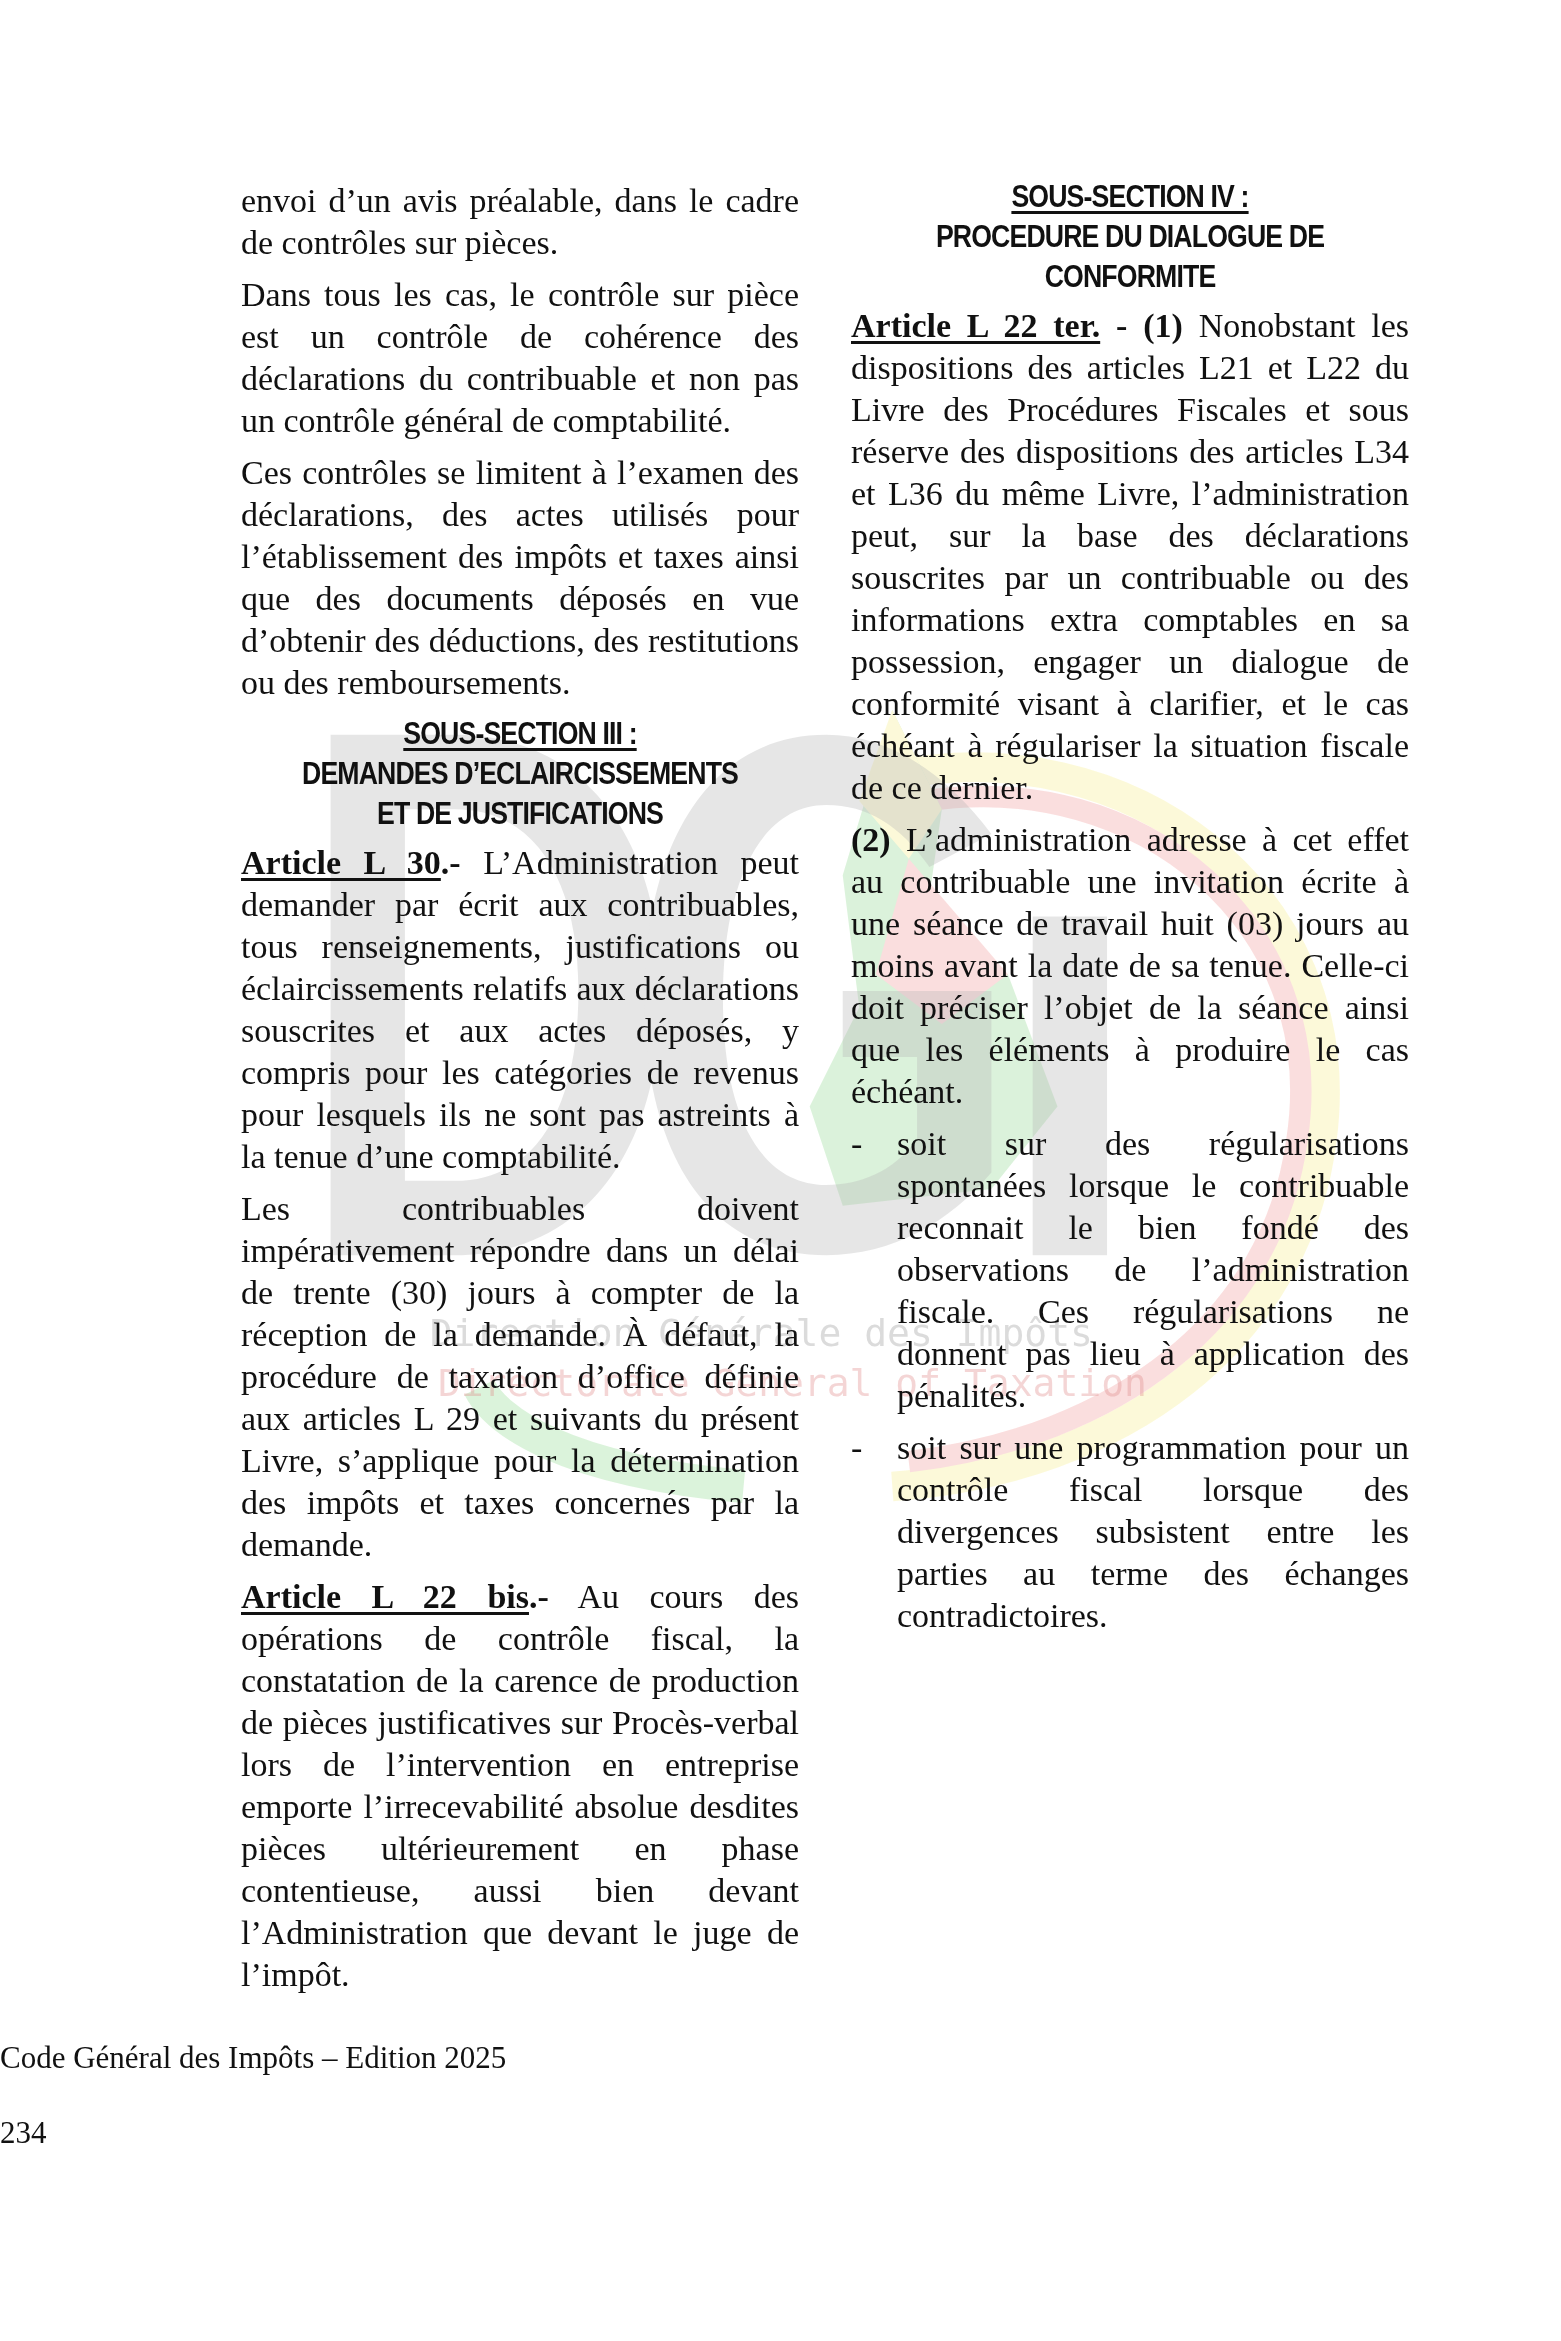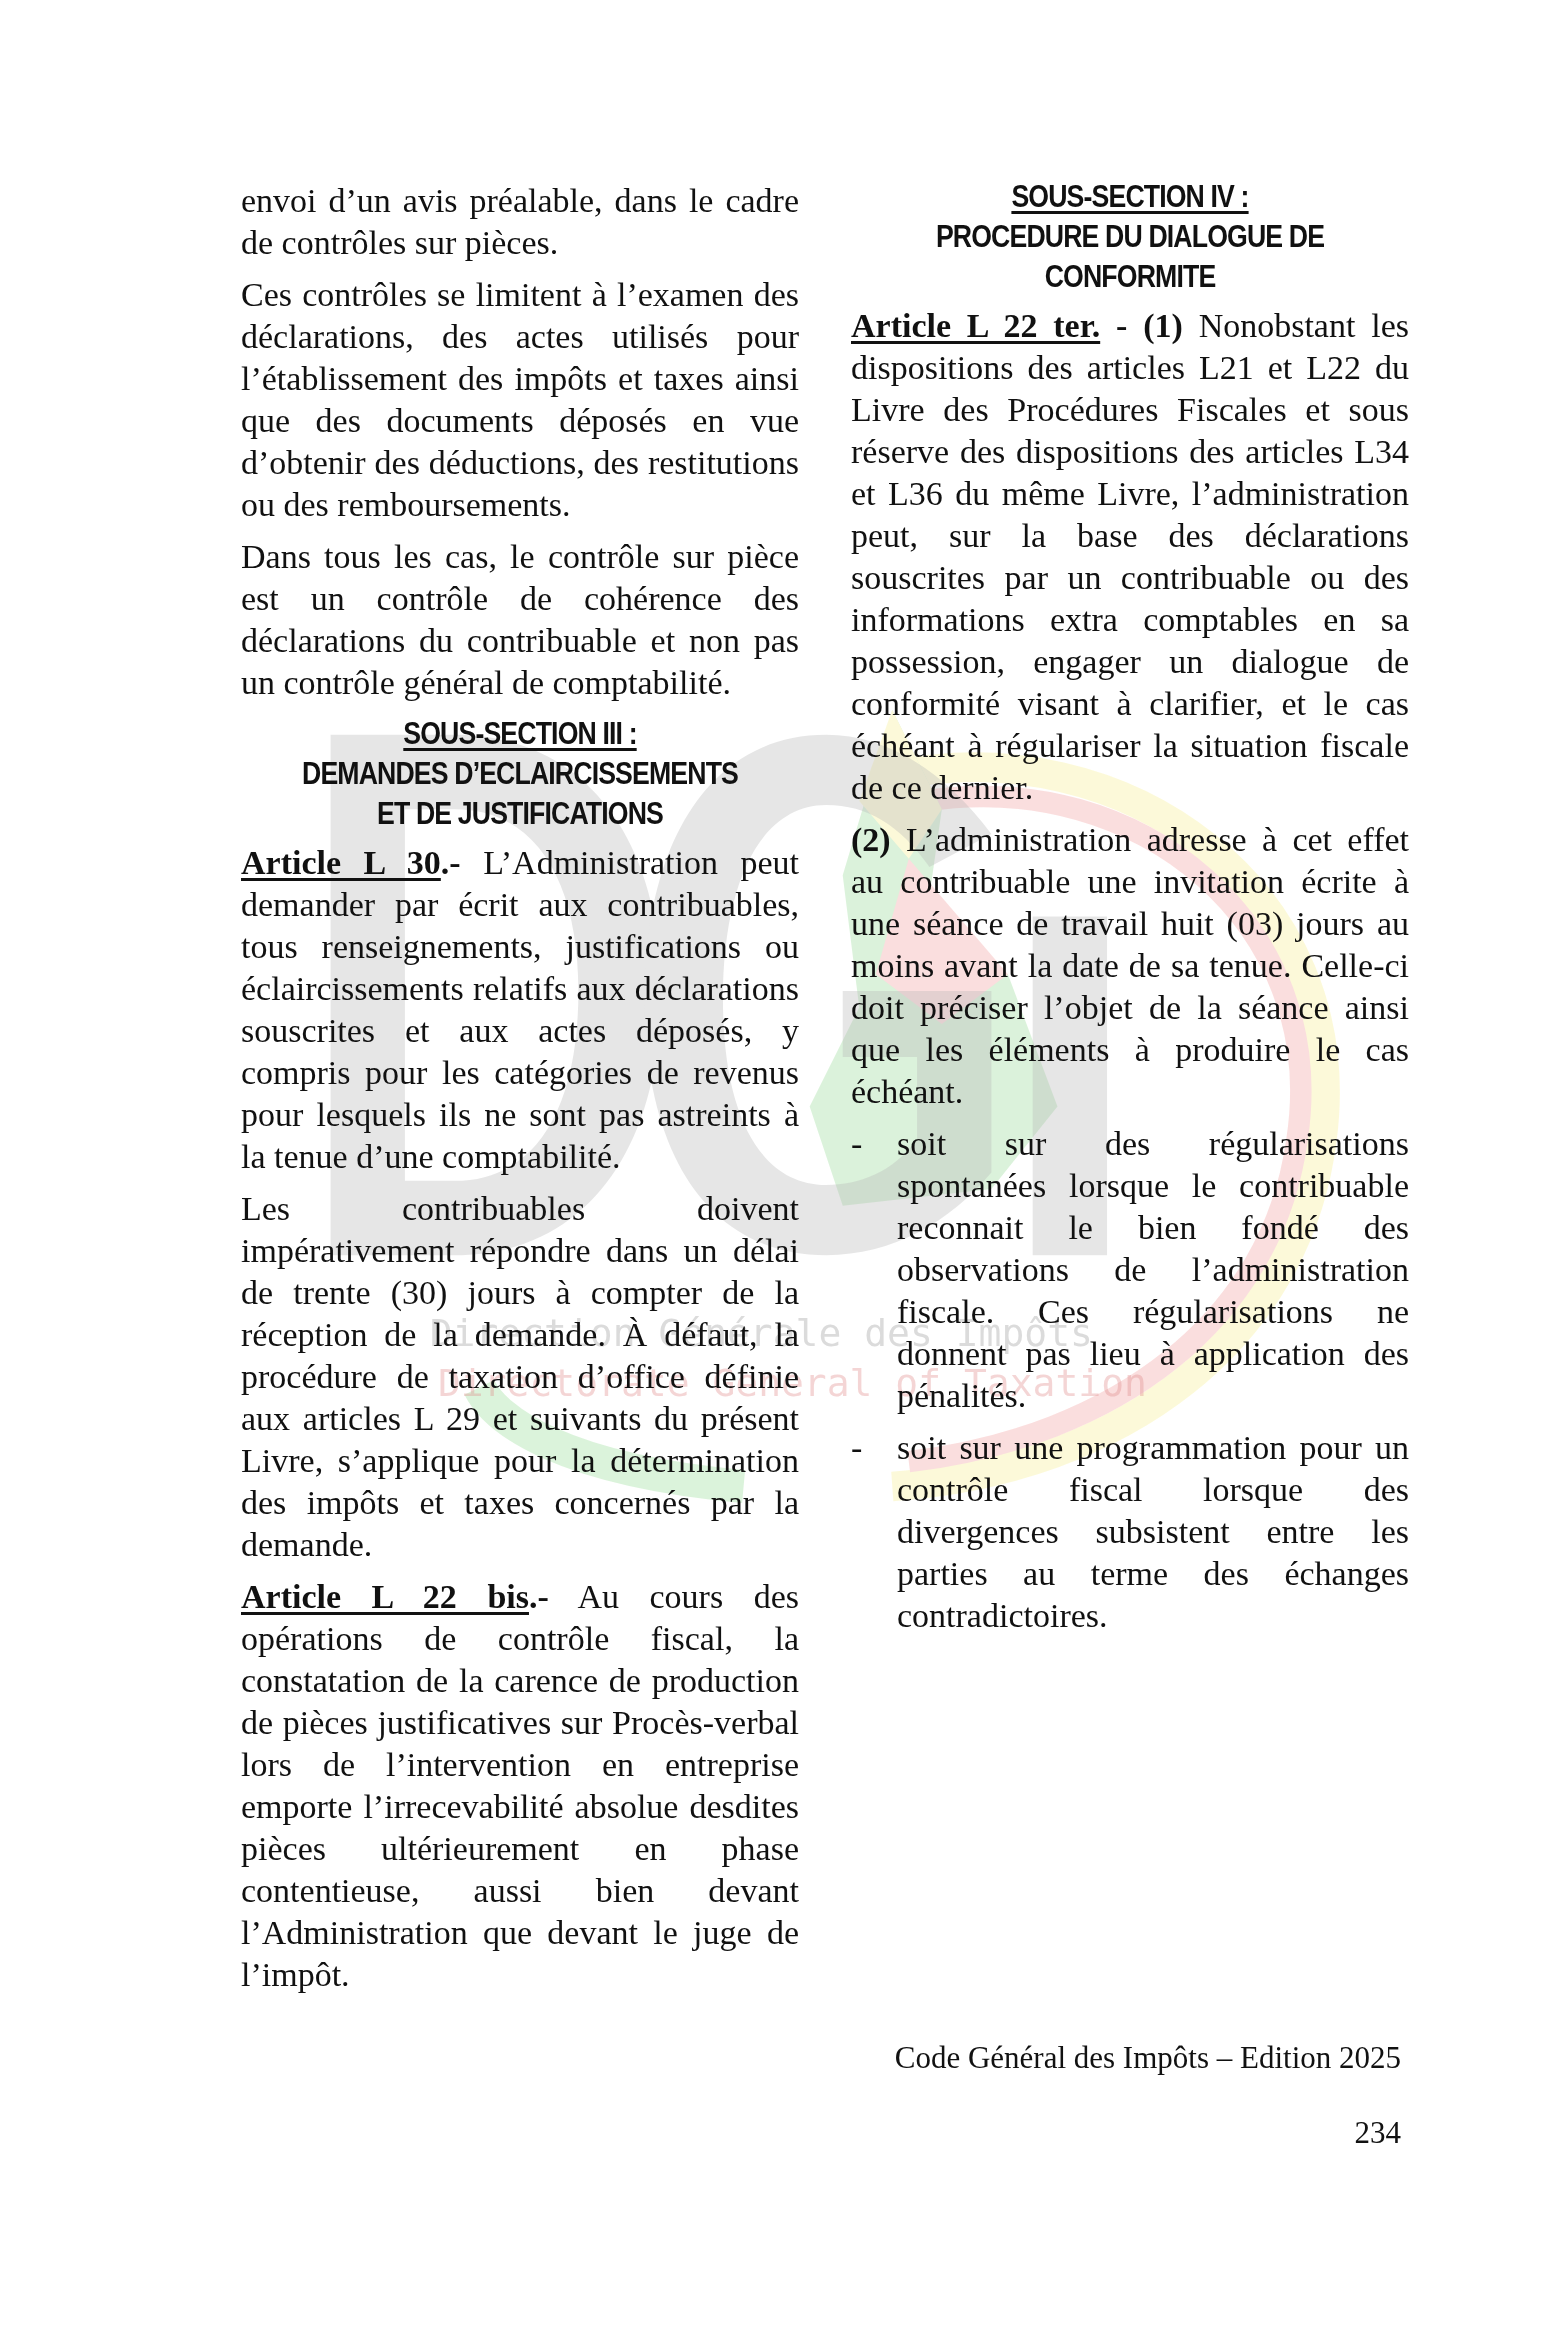--- a/index.html
+++ b/index.html
@@ -18,21 +18,21 @@
     text-align: center; font-size: 31px; line-height: 40px; letter-spacing: -1px;
     transform: scaleX(0.86); transform-origin: center; margin: 3.3px 0 8.3px 0;
   }
   .heading .u { text-decoration: underline; text-decoration-thickness: 2.5px; text-underline-offset: 4.1px; }
   .art { font-weight: bold; }
   .art .u { text-decoration: underline; text-decoration-thickness: 2.5px; text-underline-offset: 4.1px; }
   .bold { font-weight: bold; }
   .bullet { display: flex; margin: 0 0 10px 0; }
   .bullet .dash { width: 23px; flex: 0 0 23px; }
   .bullet .btext { flex: 1; text-align: justify; text-align-last: left; margin-left: 23px; }
-  .footer { position: absolute; left: 0; width: 1401px; text-align: right; font-size: 31px; }
+  .footer { position: absolute; left: 0; width: 1401px; text-align: left; font-size: 31px; }
   .footer-title { top: 2040px; }
   .footer-page { top: 2115px; }
 </style>
 </head>
 <body>
 
 <div class="page">
 
   <svg class="watermark" viewBox="0 0 1340 1000">
     <g opacity="0.28">
@@ -54,22 +54,22 @@
       <rect x="870" y="290" width="90" height="410"></rect>
     </g>
     <g opacity="0.35" font-family="DejaVu Sans Mono, monospace" font-size="46">
       <text x="140" y="810" fill="#9a9a9a">Direction Générale des Impôts</text>
       <text x="150" y="870" fill="#e08a8a">Directorate General of Taxation</text>
     </g>
   </svg>
 
   <div class="col col-left">
     <p>envoi d’un avis préalable, dans le cadre de contrôles sur pièces.</p>
+    <p>Dans tous les cas, le contrôle sur pièce est un contrôle de cohérence des déclarations du contribuable et non pas un contrôle général de comptabilité.</p>
     <p>Ces contrôles se limitent à l’examen des déclarations, des actes utilisés pour l’établissement des impôts et taxes ainsi que des documents déposés en vue d’obtenir des déductions, des restitutions ou des remboursements.</p>
-    <p>Dans tous les cas, le contrôle sur pièce est un contrôle de cohérence des déclarations du contribuable et non pas un contrôle général de comptabilité.</p>
 
     <div class="heading">
       <div><span class="u">SOUS-SECTION III :</span></div>
       <div>DEMANDES D’ECLAIRCISSEMENTS</div>
       <div>ET DE JUSTIFICATIONS</div>
     </div>
 
     <p><span class="art"><span class="u">Article L 30</span><span>.-</span></span><span> L’Administration peut demander par écrit aux contribuables, tous renseignements, justifications ou éclaircissements relatifs aux déclarations souscrites et aux actes déposés, y compris pour les catégories de revenus pour lesquels ils ne sont pas astreints à la tenue d’une comptabilité.</span></p>
     <p>Les contribuables doivent impérativement répondre dans un délai de trente (30) jours à compter de la réception de la demande. À défaut, la procédure de taxation d’office définie aux articles  L 29 et suivants du présent Livre, s’applique pour la détermination des impôts et taxes concernés par la demande.</p>
 

